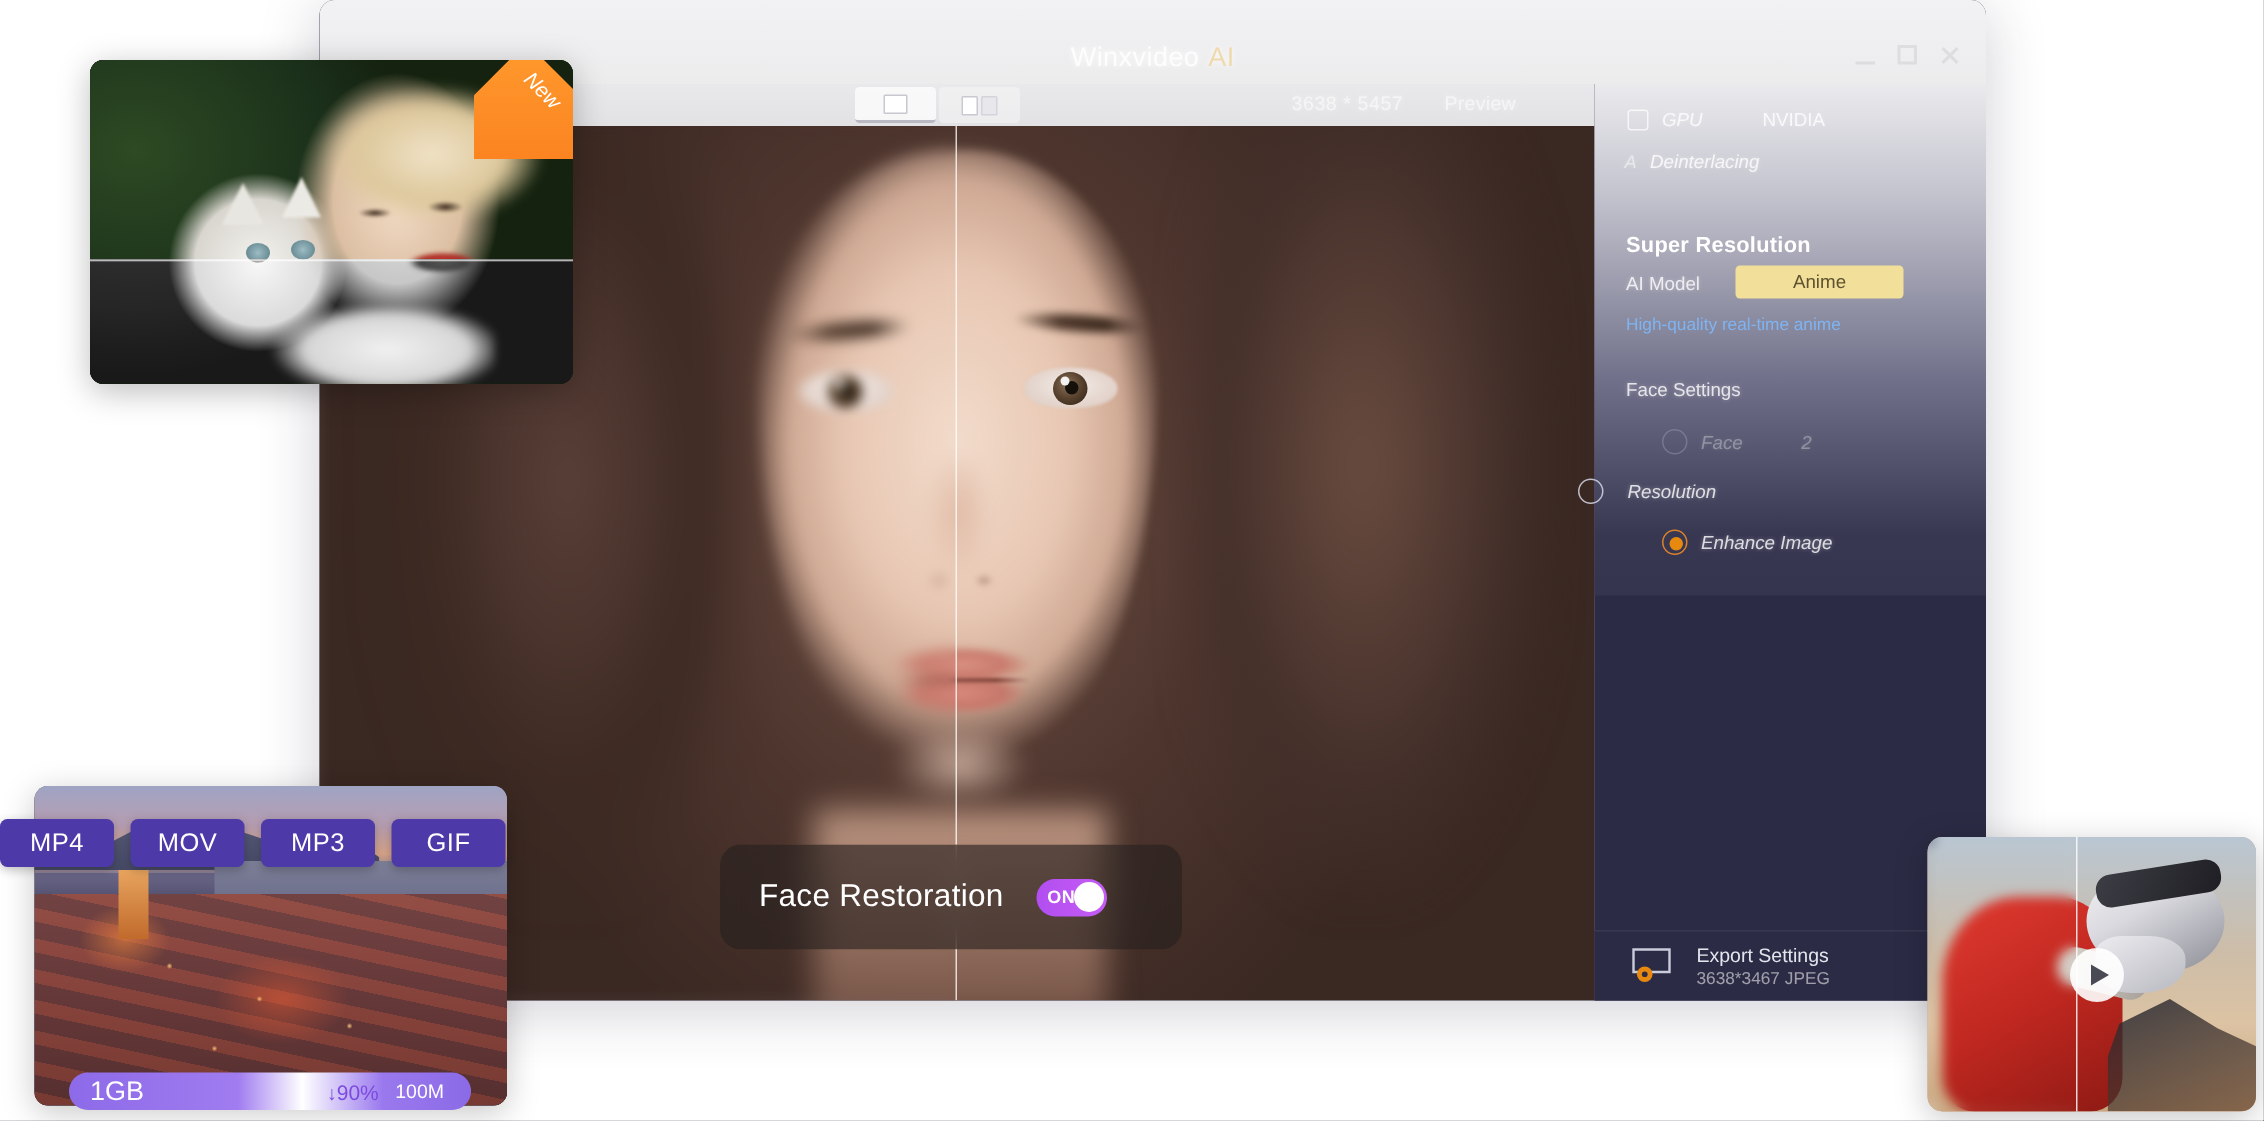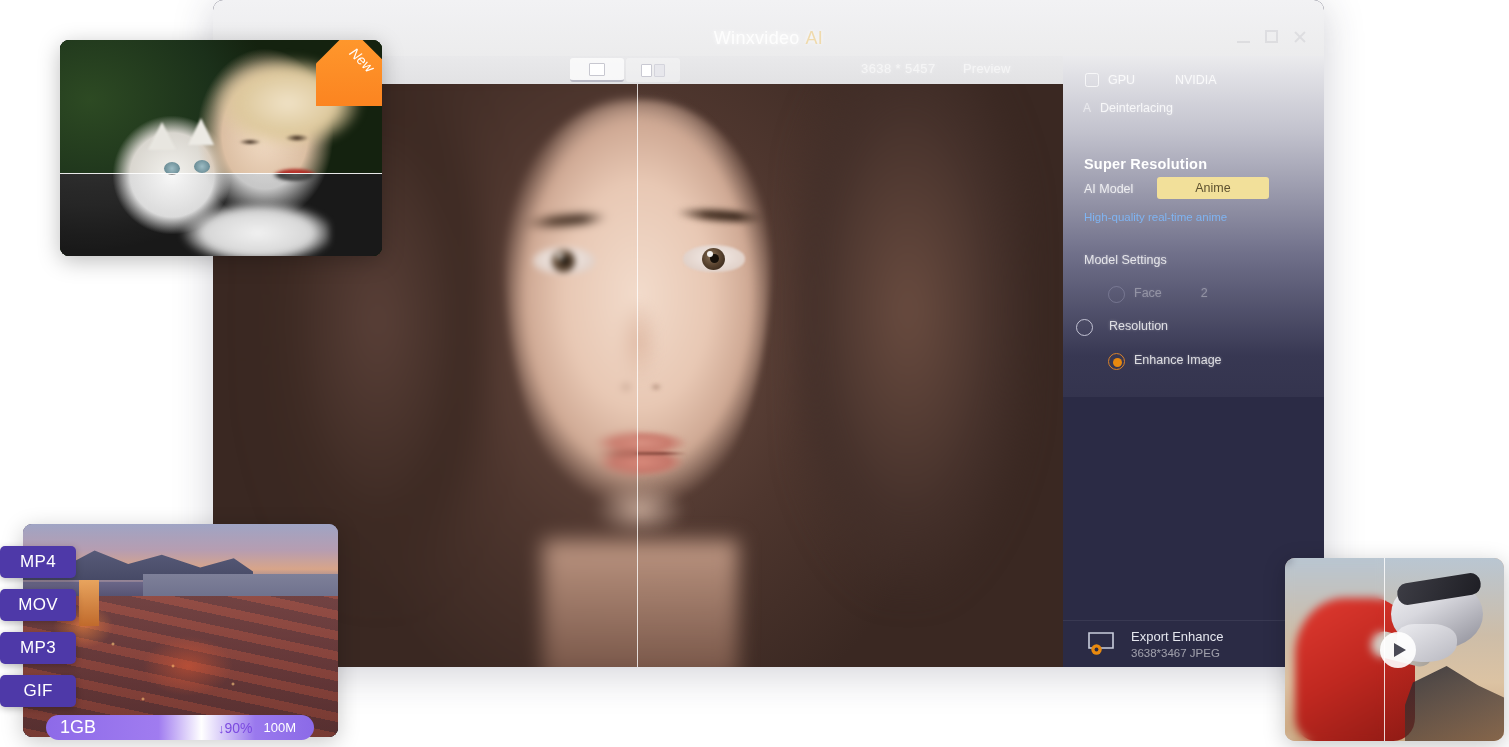--- a/index.html
+++ b/index.html
@@ -176,21 +176,21 @@
 
   
   .sidebar {
     position:absolute; left: 850px; top: 56px; width: 261px; height: 611px;
     background: #2b2b45;
   }
   .sb-top {
     position:absolute; left:0; top:0; width:261px; height: 341px;
     background: linear-gradient(180deg, rgba(241,241,243,.97) 0%, rgba(206,206,216,.93) 22%, rgba(124,124,150,.85) 58%, rgba(57,57,84,.9) 88%, #34344e 100%);
   }
-  .sb-row { position:absolute; display:flex; align-items:flex-start; gap: 9px; }
+  .sb-row { position:absolute; display:flex; align-items:center; gap: 9px; font-style: italic; }
   .cb-box {
     width: 14px; height: 14px; border-radius: 2.5px;
     border: 1.6px solid rgba(255,255,255,.75); background: transparent;
   }
   .sb-lbl { font-size: 12.5px; color: rgba(255,255,255,.80); white-space: nowrap;
             text-shadow: 0 0 3px rgba(255,255,255,.35); }
   .sb-head {
     position:absolute; font-size: 14.5px; font-weight: bold; color:#fff; letter-spacing:.2px;
   }
   .model-select {
@@ -348,21 +348,21 @@
       repeating-linear-gradient(12deg, rgba(180,80,60,.55) 0px, rgba(180,80,60,.55) 9px, rgba(120,60,55,.55) 9px, rgba(120,60,55,.55) 20px),
       linear-gradient(180deg,#6a4a50 0%, #4a3038 55%, #2c1f26 100%);}
   .cmp-tower { position:absolute; left: 56px; top: 56px; width: 20px; height: 46px;
     background: linear-gradient(180deg,#e8a45e 0%, #c06a2c 100%); }
   .cmp-lights { position:absolute; inset:0;
     background:
       radial-gradient(circle 2px at 90px 120px, rgba(255,200,120,.95) 0%, rgba(255,200,120,0) 100%),
       radial-gradient(circle 2px at 150px 142px, rgba(255,190,110,.9) 0%, rgba(255,190,110,0) 100%),
       radial-gradient(circle 2px at 210px 160px, rgba(255,205,130,.9) 0%, rgba(255,205,130,0) 100%),
       radial-gradient(circle 2px at 120px 175px, rgba(255,195,120,.9) 0%, rgba(255,195,120,0) 100%);}
-  .fmt-badges { position:absolute; left: -24px; top: 24px; display:flex; flex-direction: column; gap: 11px; }
+  .fmt-badges { position:absolute; left: -24px; top: 24px; display:flex; flex-direction: row; gap: 11px; }
   .fmt {
     width: 76px; height: 32px; border-radius: 5px;
     background: #4e39a8; color:#fff;
     display:flex; align-items:center; justify-content:center;
     font-size: 17px; letter-spacing:.3px;
     box-shadow: 0 2px 7px rgba(0,0,0,.25);
   }
   .cmp-bar {
     position:absolute; left: 46px; top: 715px; width: 268px; height: 25px;
     border-radius: 13px;
@@ -490,51 +490,58 @@
 
     <div class="sb-head" style="left:1084px; top:156px; pointer-events:auto;">Super Resolution</div>
 
     <div class="sb-lbl" style="position:absolute;left:1084px; top:182px; pointer-events:auto;">AI Model</div>
     <div class="model-select" style="left:1157px; top:177px; pointer-events:auto;">
       <span>Anime</span>
     </div>
 
     <div class="hint-txt" style="left:1084px; top:211px; pointer-events:auto;">High-quality real-time anime</div>
 
-    <div class="sb-lbl" style="position:absolute;left:1084px; top:253px; pointer-events:auto;">Model Settings</div>
+    <div class="sb-lbl" style="position:absolute;left:1084px; top:253px; pointer-events:auto;">Face Settings</div>
 
     <div class="sb-row" style="left:1108px; top:286px; pointer-events:auto;">
       <div class="radio dim"></div>
       <div class="sb-lbl" style="opacity:.42;">Face</div>
       <div class="sb-lbl" style="opacity:.42;margin-left:30px;">2</div>
     </div>
-    <div class="sb-row" style="left:1076px; top:319px; pointer-events:auto;gap:16px;">
+    <div class="sb-row" style="left:1052px; top:319px; pointer-events:auto;gap:16px;">
       <div class="radio"></div>
       <div class="sb-lbl">Resolution</div>
     </div>
     <div class="sb-row" style="left:1108px; top:353px; pointer-events:auto;">
       <div class="radio sel"></div>
       <div class="sb-lbl">Enhance Image</div>
     </div>
 
 
 
     <div class="export-bar" style="pointer-events:auto;">
       <svg width="30" height="26" viewBox="0 0 30 26">
         <path d="M2 2 h24 v15 h-24 z" fill="none" stroke="#c9cddb" stroke-width="1.6"></path>
         <circle cx="9.5" cy="18.5" r="5.2" fill="#e8890f"></circle>
         <circle cx="9.5" cy="18.5" r="1.9" fill="#2b2b45"></circle>
       </svg>
       <div>
-        <div class="t1">Export Enhance</div>
+        <div class="t1">Export Settings</div>
         <div class="t2">3638*3467  JPEG</div>
       </div>
     </div>
   </div>
 
+  <div class="fr-pill">
+    <div class="txt">Face Restoration</div>
+    <div class="toggle">
+      <span class="on">ON</span>
+      <span class="knob"></span>
+    </div>
+  </div>
 
   <div class="card-colorize">
     <div class="cz-photo">
       <div class="cz-hair"></div>
       <div class="cz-cat-ear1"></div>
         <div class="cz-cat-ear2"></div>
       <div class="cz-cat-eye1"></div>
         <div class="cz-cat-eye2"></div>
       <div class="cz-eye1"></div>
         <div class="cz-eye2"></div>

